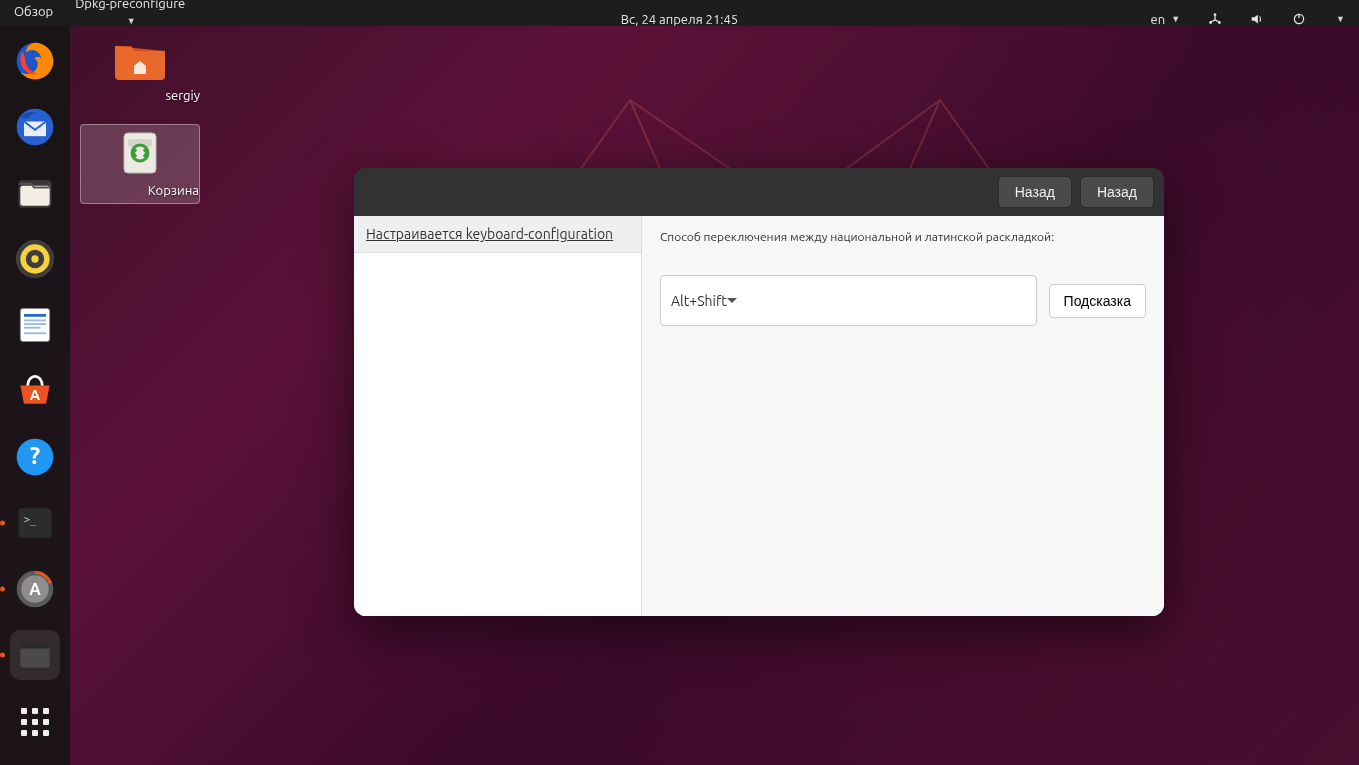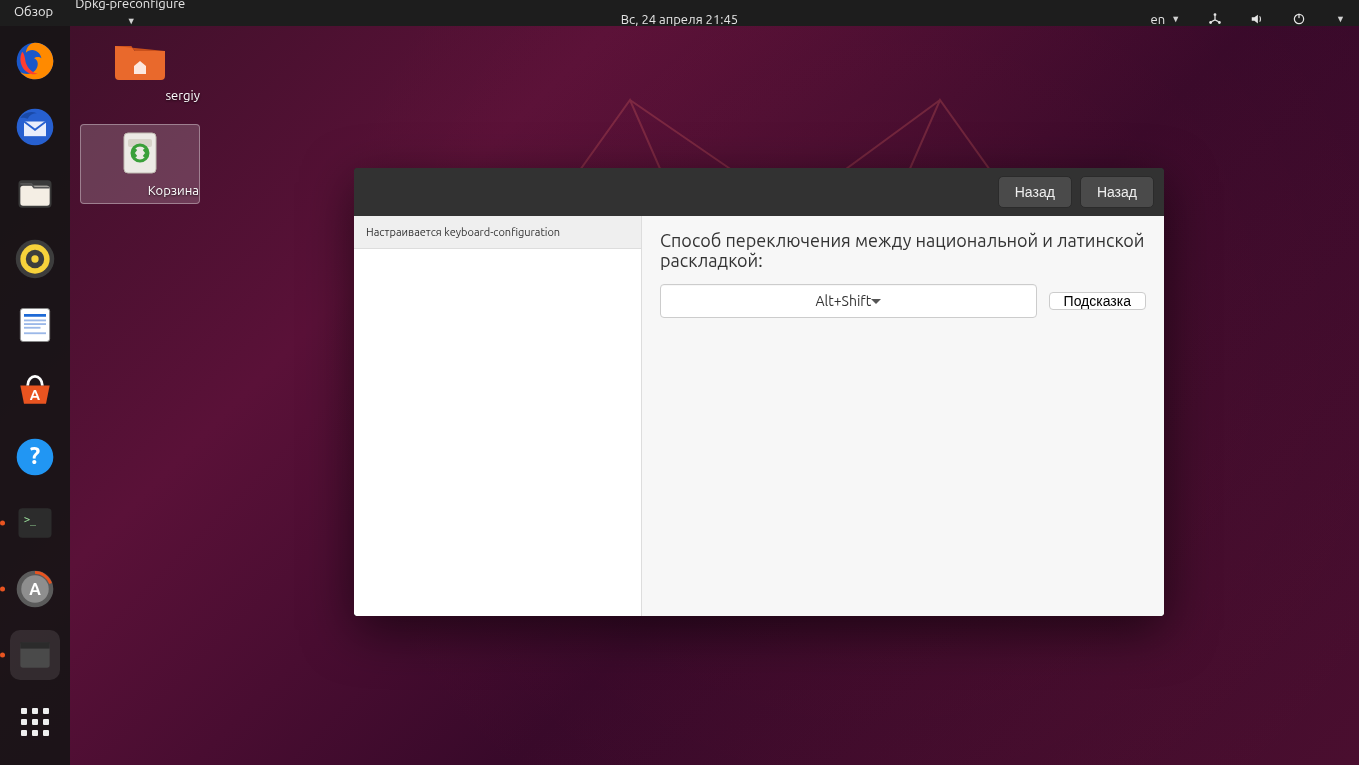--- a/index.html
+++ b/index.html
@@ -79,21 +79,21 @@
     width:56px; height:44px; margin:0 auto 8px;
     display:flex; align-items:center; justify-content:center;
   }
 
   
   .dialog {
     position:absolute;
     left: 354px; top: 168px;
     width: 810px; height: 448px;
     background: #14532d;
-    border-radius: 4px;
+    border-radius: 12px;
     box-shadow: 0 14px 50px rgba(0,0,0,.55);
     overflow:hidden;
     display:flex; flex-direction:column;
   }
   .dialog-header {
     height: 48px;
     background: #323232;
     display:flex; align-items:center; justify-content:flex-end;
     padding: 0 10px; gap: 8px;
   }
@@ -113,52 +113,53 @@
   .dialog-sidebar {
     width: 288px;
     border-right: 1px solid #ddd;
     background:#fff;
   }
   .dialog-sidebar .step {
     padding: 10px 12px;
     background:#efefef;
     border-bottom:1px solid #ddd;
     color:#333;
-    font-size: 11px;
+    font-size: 14px;
+    text-decoration: underline;
   }
   .dialog-main {
     flex:1;
     padding: 14px 18px;
     background:#f7f7f7;
     color:#333;
   }
   .dialog-main .label {
-    font-size: 18px;
-    margin-bottom: 14px;
+    font-size: 12px;
+    margin-bottom: 32px;
   }
   .dialog-main .row {
     display:flex; gap: 12px; align-items:center;
   }
   .combo {
     flex:1;
-    display:flex; align-items:center; justify-content:center;
+    display:flex; align-items:center; justify-content:flex-start;
     background:#fff; border:1px solid #ccc; border-radius:4px;
-    height:34px; padding: 0 10px;
+    height:51px; padding: 0 10px;
     cursor:pointer;
     box-shadow: inset 0 1px 0 rgba(0,0,0,.03);
   }
   .combo .tri {
     width:0; height:0;
     border-left:5px solid transparent;
     border-right:5px solid transparent;
     border-top:5px solid #555;
   }
   .hint-btn {
     background:#fff; border:1px solid #ccc; border-radius:4px;
-    height:18px; padding: 0 14px;
+    height:34px; padding: 0 14px;
     cursor:pointer;
     font-size:14px;
   }
 
   
   .fox {
     position:absolute; left:470px; top:40px; width:640px; height:640px;
     opacity:.22;
   }
 

